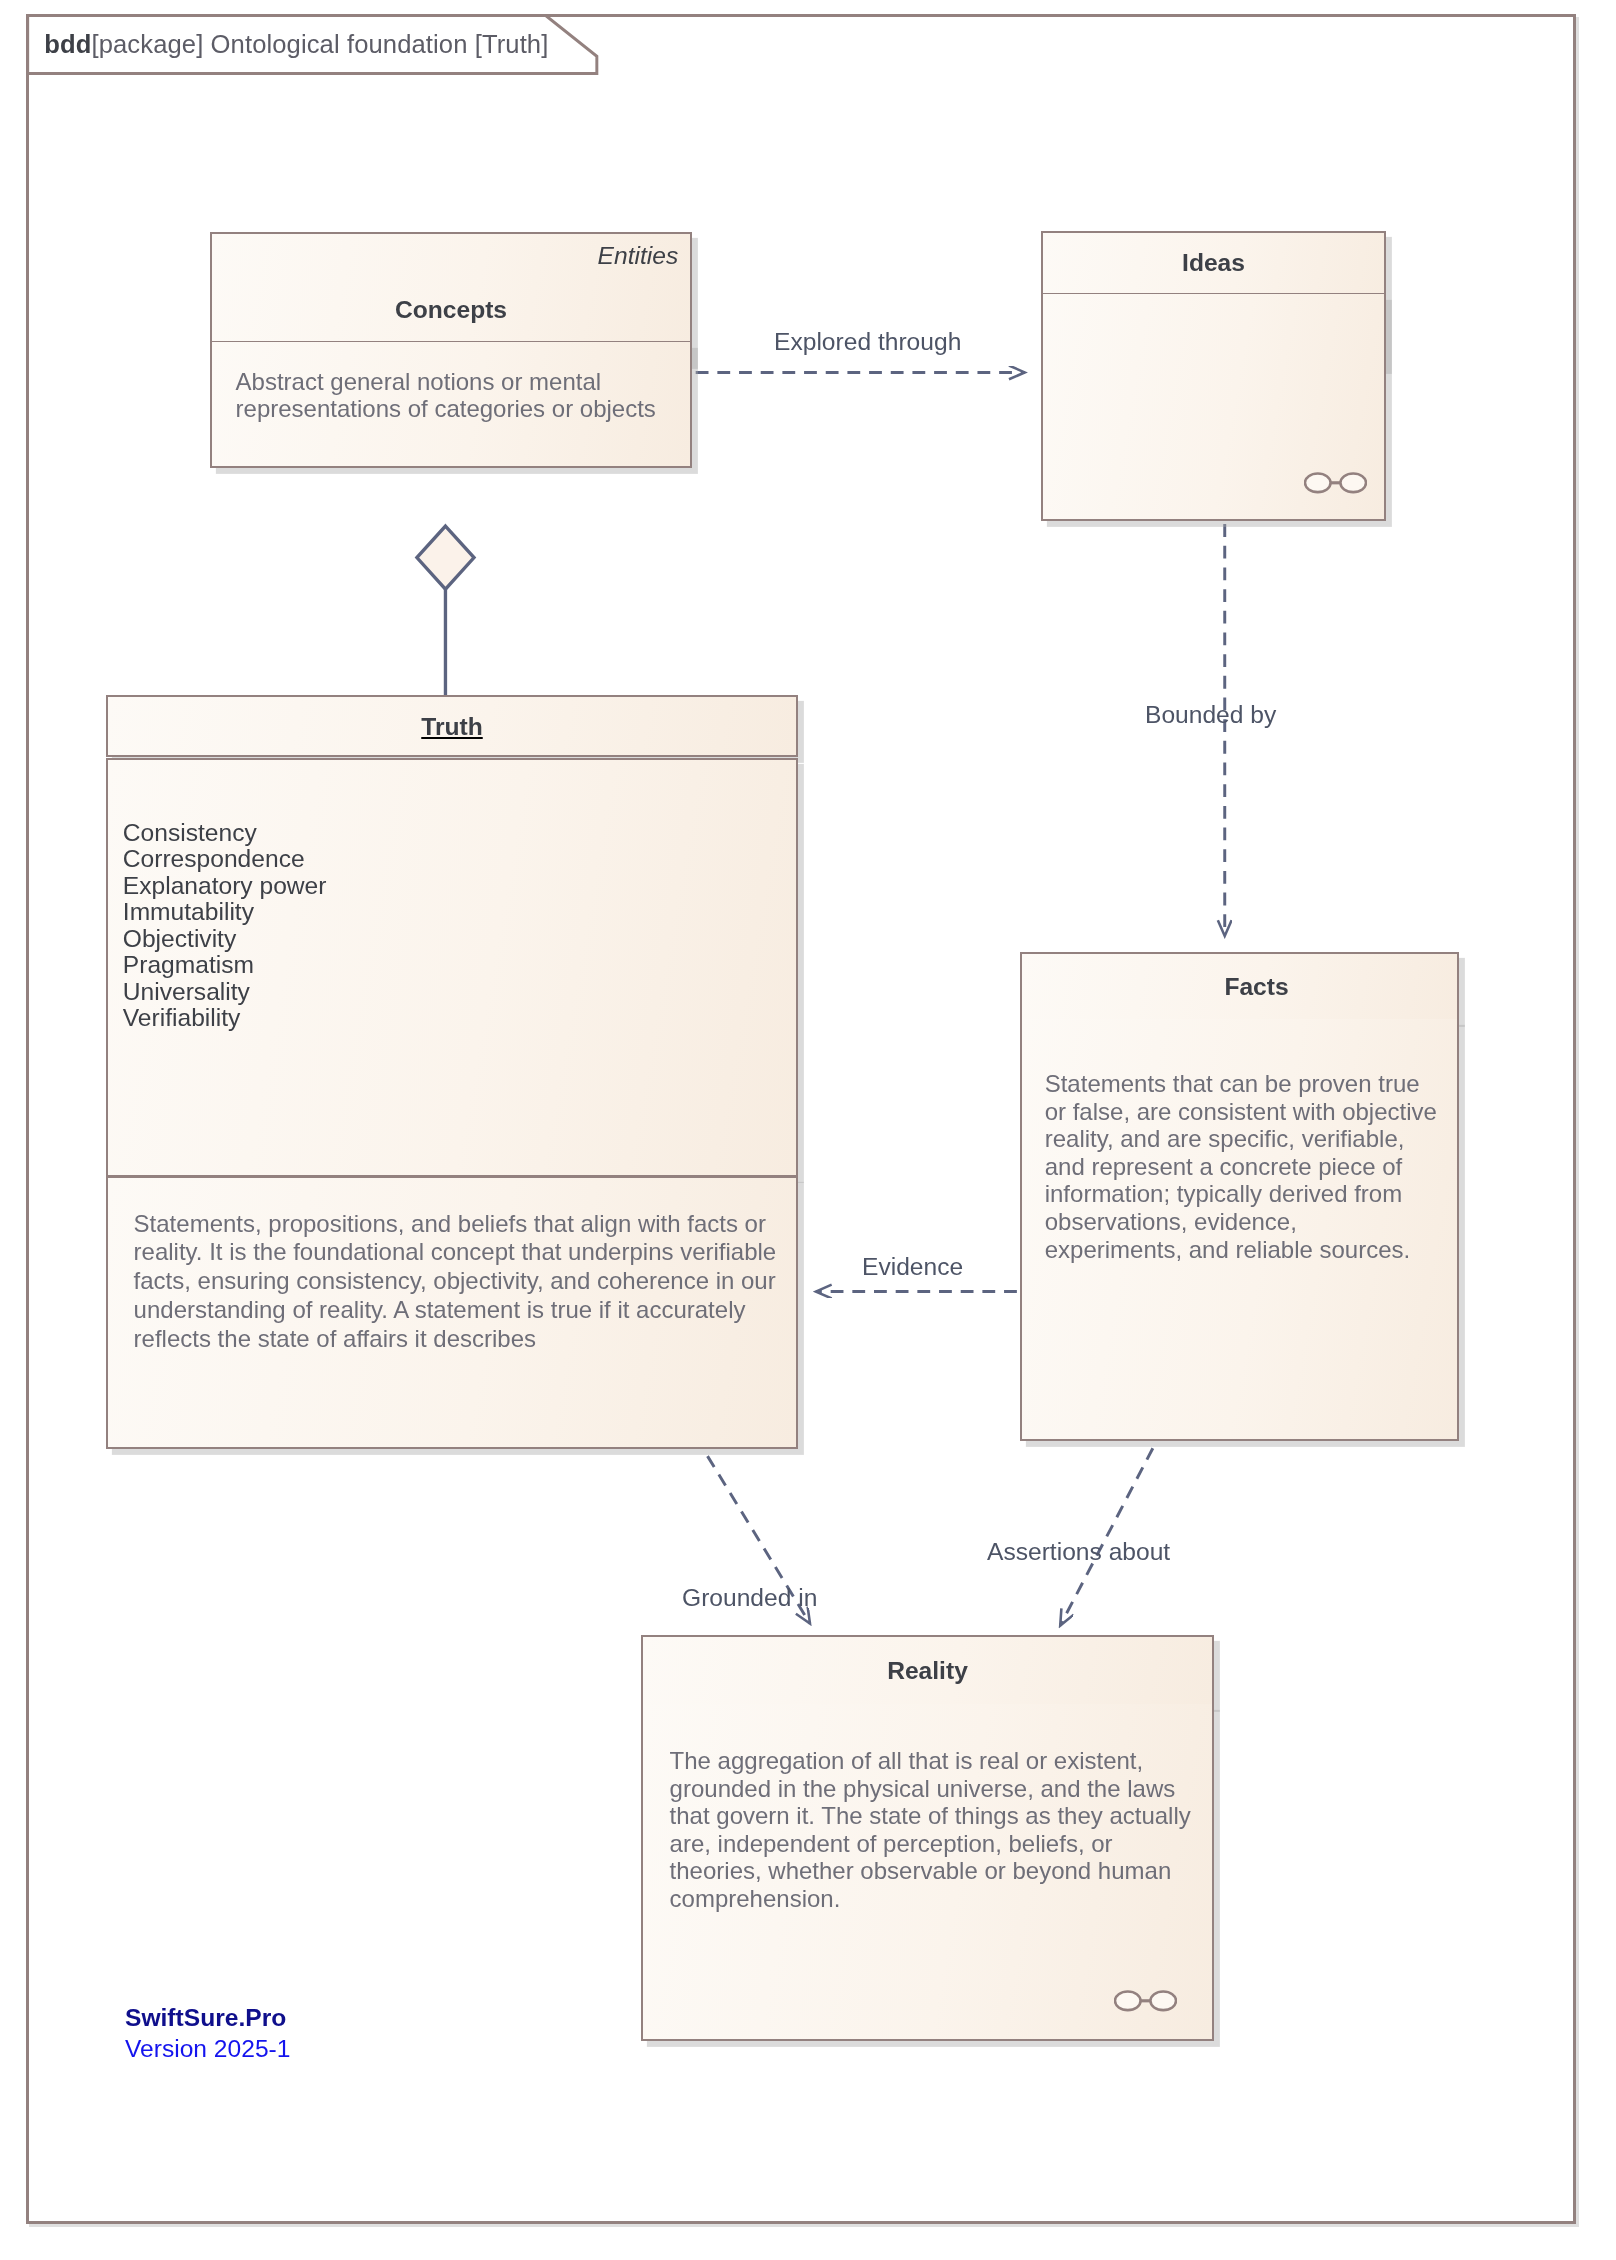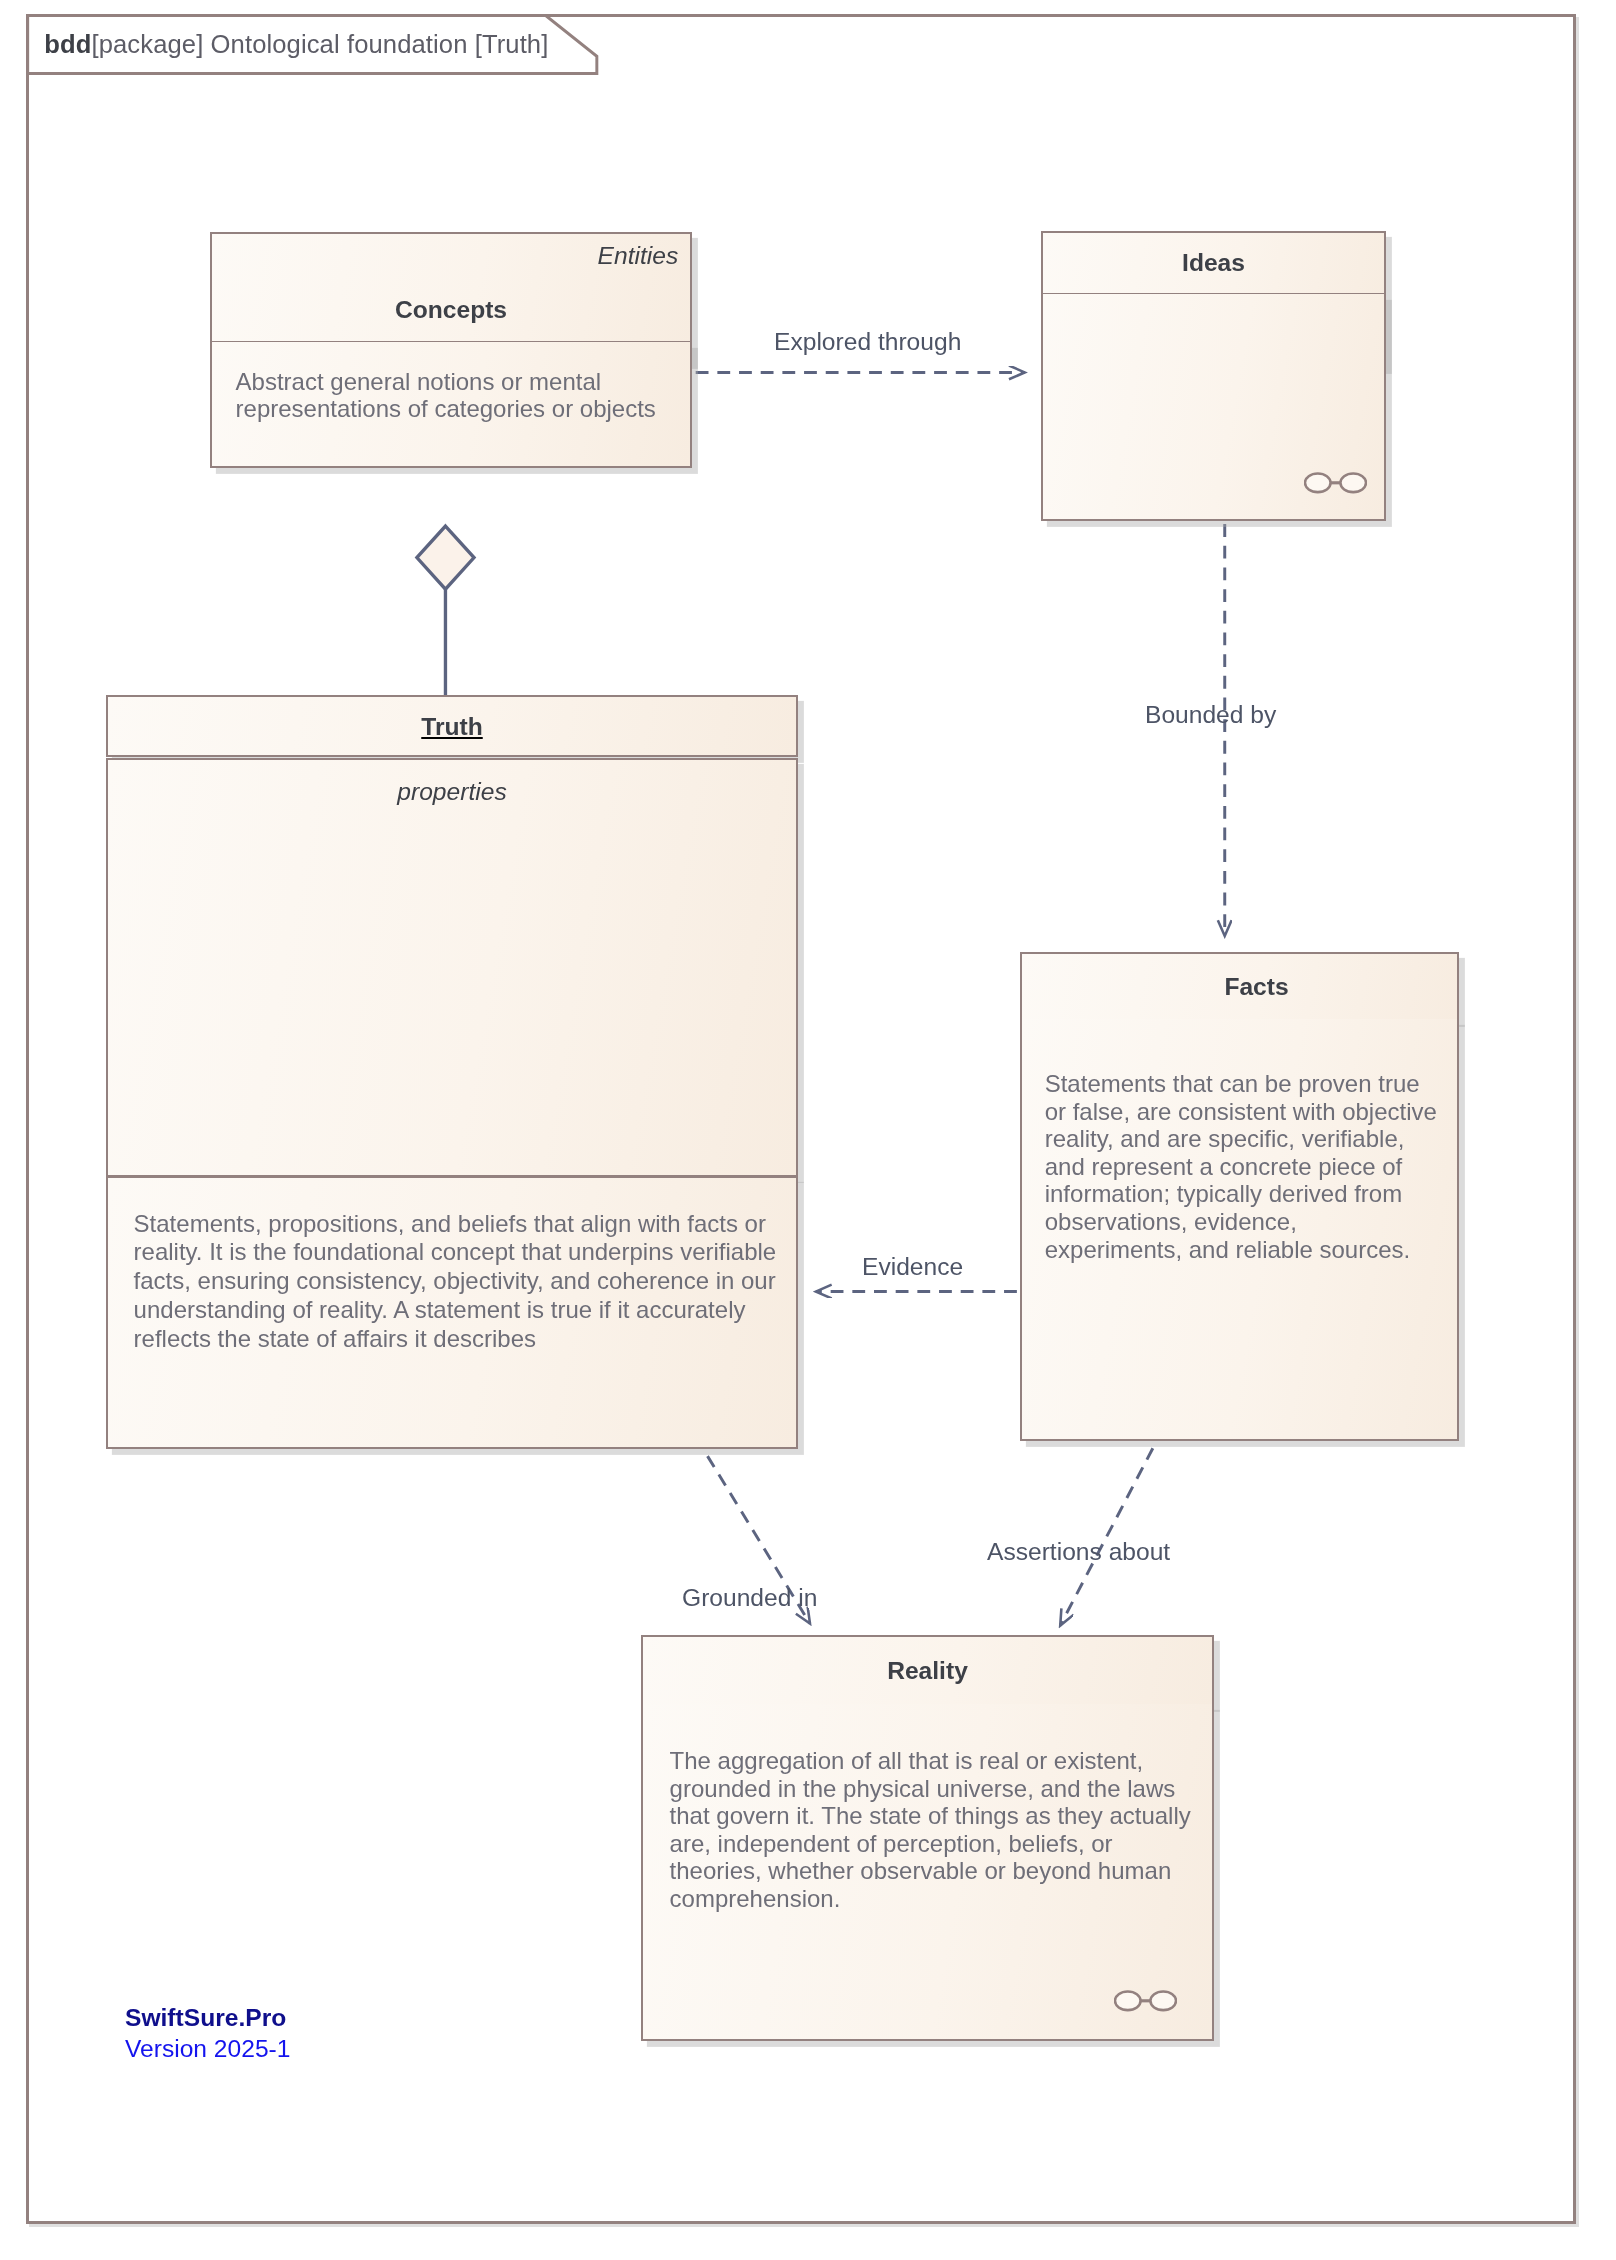--- a/index.html
+++ b/index.html
@@ -387,21 +387,30 @@
     <line x1="27" y1="15" x2="37" y2="15" stroke="#93817f" stroke-width="3.2"></line>
   </svg>
 </div>
 
 <div class="block" id="block-truth">
   <div class="block-head">
     <span class="block-title">Truth</span>
   </div>
 </div>
 <div id="block-truth-props">
-  <div class="compartment-title">properties</div>
+  <ul class="prop-list">
+    <li>Consistency</li>
+    <li>Correspondence</li>
+    <li>Explanatory power</li>
+    <li>Immutability</li>
+    <li>Objectivity</li>
+    <li>Pragmatism</li>
+    <li>Universality</li>
+    <li>Verifiability</li>
+  </ul>
 </div>
 <div id="block-truth-desc">
   <div class="block-desc">Statements, propositions, and beliefs that align with facts or reality. It is the foundational concept that underpins verifiable facts, ensuring consistency, objectivity, and coherence in our understanding of reality. A statement is true if it accurately reflects the state of affairs it describes</div>
 </div>
 
 <div class="block" id="block-facts">
   <div class="block-head">
     <span class="block-title">Facts</span>
   </div>
 </div>

